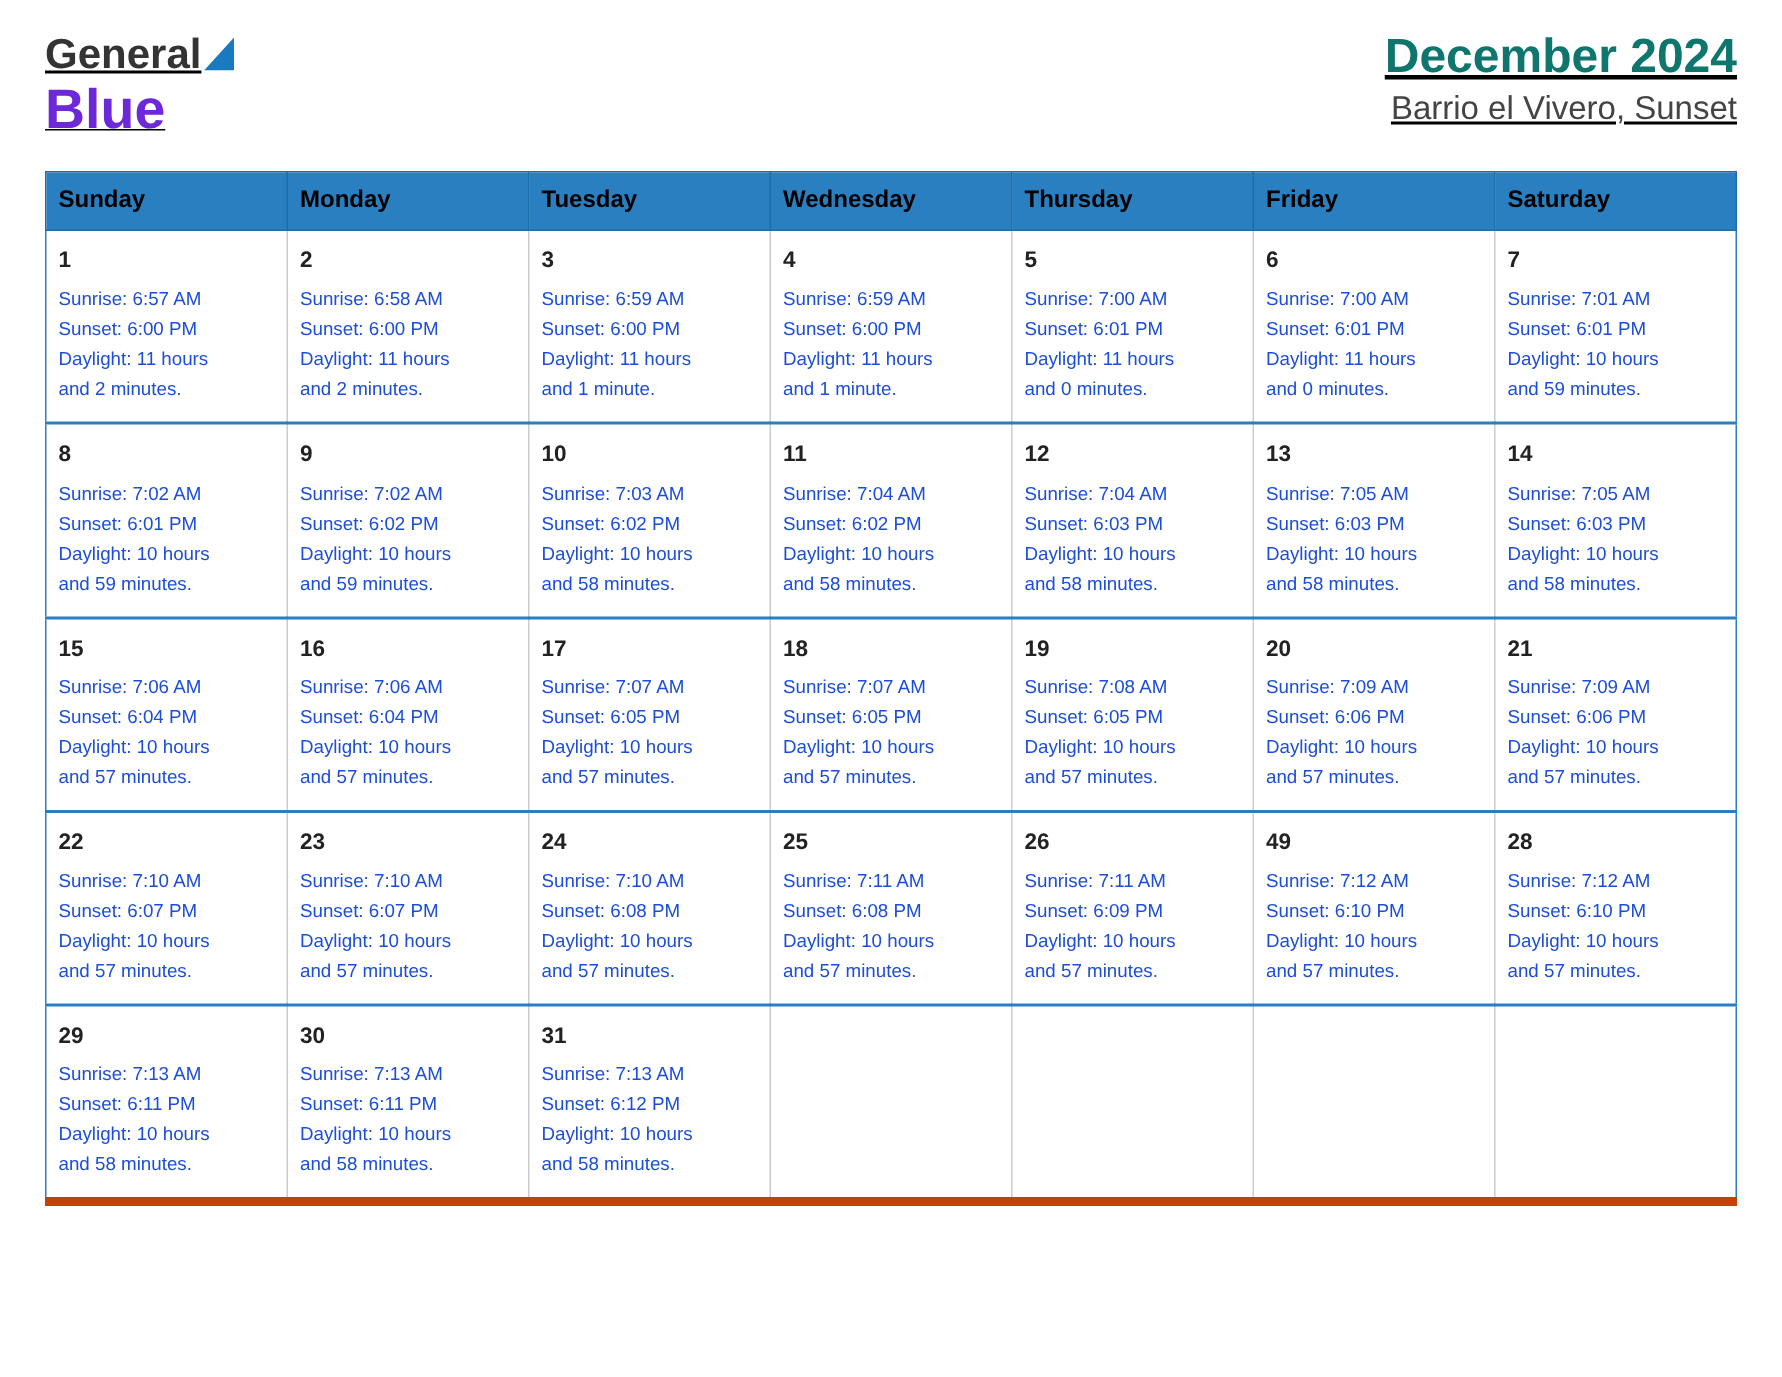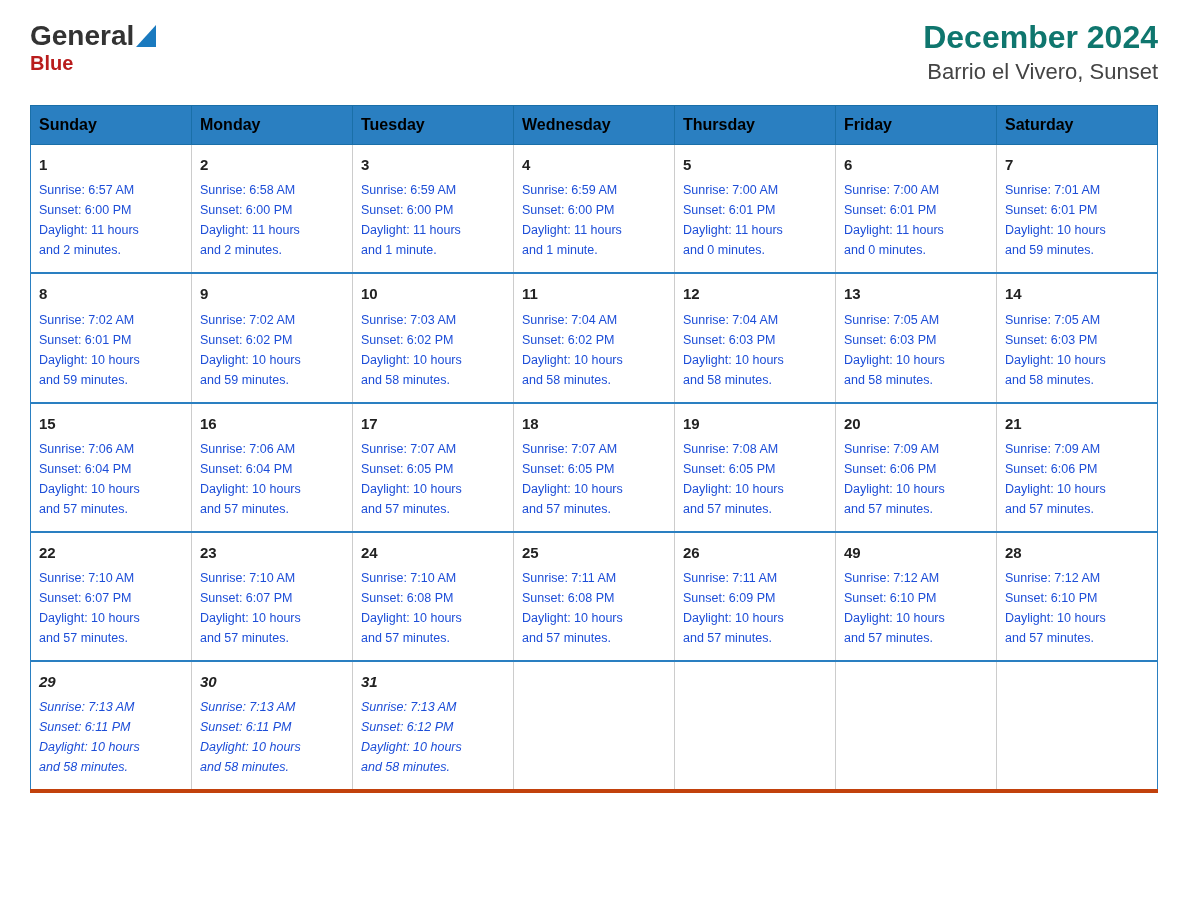--- a/index.html
+++ b/index.html
@@ -8,34 +8,35 @@
       background: #fff;
       padding: 20px 30px;
       width: 1188px;
       min-height: 918px;
     }
     .header {
       display: flex;
       justify-content: space-between;
       align-items: flex-start;
       margin-bottom: 20px;
+      text-decoration: underline;
     }
     .logo {
       display: flex;
       align-items: center;
     }
     .logo-text-general {
       font-size: 28px;
       font-weight: bold;
       color: #333;
     }
     .logo-text-blue {
-      font-size: 20px;
-      font-weight: bold;
-      color: #b91c1c;
+      font-size: 37px;
+      font-weight: bold;
+      color: #6d28d9;
     }
     .logo-wrapper {
       display: flex;
       flex-direction: column;
     }
     .logo-row1 {
       display: flex;
       align-items: center;
     }
     .title-block {
@@ -93,22 +94,21 @@
       color: #222;
       display: block;
       margin-bottom: 4px;
     }
     .day-info {
       font-size: 12.5px;
       color: #1d4ed8;
       line-height: 1.6;
     }
     tbody tr:last-child {
-      border-bottom: 4px solid #c2410c;
-      font-style: italic;
+      border-bottom: 6px solid #c2410c;
     }
   </style>
 </head>
 <body>
 
 <div class="header">
   <div class="logo">
     <div class="logo-wrapper">
       <div class="logo-row1">
         <span class="logo-text-general">General</span>

